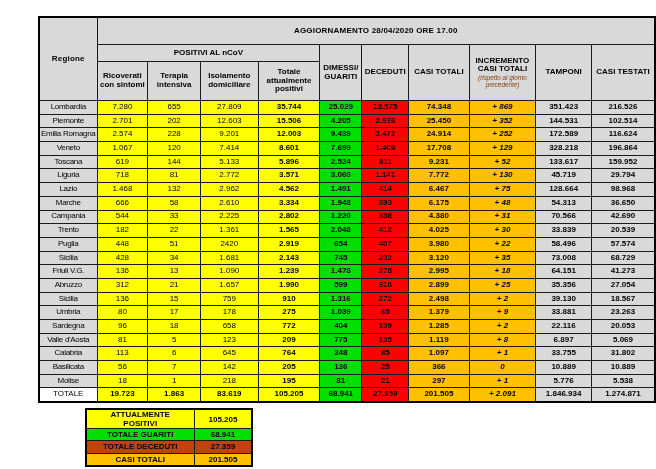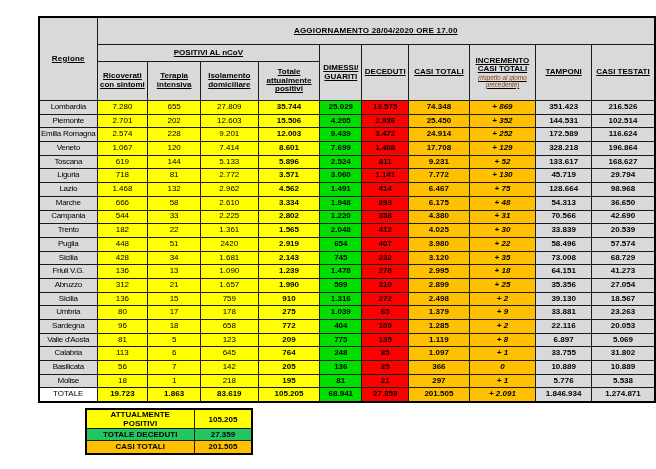--- a/index.html
+++ b/index.html
@@ -11,21 +11,21 @@
     position:absolute; left:38px; top:16px;
     border-collapse:collapse; table-layout:fixed;
     border:2px solid #000;
   }
   #main-table th, #main-table td{
     border:1px solid #1a1a1a;
     text-align:center; vertical-align:middle;
     padding:0 1px; overflow:hidden;
     font-size:8px; line-height:1.1; color:#000;
   }
-  #main-table th{background:#D9D9D9;font-weight:bold;text-decoration:underline;}
+  #main-table th{background:#D9D9D9;font-weight:bold;}
   tr.r-title th{height:26px;font-size:10px;letter-spacing:0.2px;}
   tr.r-group th{height:16px;font-size:8px;margin-top:47px;}
   tr.r-sub th{height:38px;font-size:7.5px;}
   th.region-h{font-size:8.5px;}
   th.orange-h{background:#FFC000;}
   th .sub{font-weight:normal;font-style:italic;font-size:6.3px;color:#843C0C;margin-top:1px;line-height:1.05;}
   #main-table tbody tr{height:13.7px;}
   td.c{font-size:8px;}
   td.c.region{background:#D9D9D9;font-weight:normal;font-size:7.3px;letter-spacing:-0.3px;white-space:nowrap;}
   td.c.yellow{background:#FFFF00;}
@@ -43,21 +43,21 @@
     position:absolute; left:85px; top:408px;
     border-collapse:collapse; table-layout:fixed;
     border:2px solid #000;
   }
   #summary-table td{
     border:1px solid #1a1a1a; text-align:center; vertical-align:middle;
     height:11.3px; font-size:8px; font-weight:bold; padding:0 14px; color:#000;
   }
   td.sum.yellow{background:#FFFF00;}
   td.sum.green{background:#00DF00;color:#156000;}
-  td.sum.red{background:#22c55e;color:#9C0006;margin-left:12px;}
+  td.sum.red{background:#c2410c;color:#9C0006;margin-left:12px;}
   td.sum.orange{background:#FFC000;}
   td.sum-value{font-size:8.5px;}
 </style>
 </head>
 <body>
 
 <div id="canvas">
 
   <table id="main-table">
     <colgroup>
@@ -154,21 +154,21 @@
           <td class="c region">Toscana</td>
           <td class="c yellow">619</td>
           <td class="c yellow">144</td>
           <td class="c yellow">5.133</td>
           <td class="c yellow bold">5.896</td>
           <td class="c green bold">2.524</td>
           <td class="c red bold">811</td>
           <td class="c orange bold">9.231</td>
           <td class="c orange inc">+ 52</td>
           <td class="c gray bold">133.617</td>
-          <td class="c gray bold">168.627</td>
+          <td class="c gray bold">159.952</td>
         </tr>
         <tr class="data-row">
           <td class="c region">Liguria</td>
           <td class="c yellow">718</td>
           <td class="c yellow">81</td>
           <td class="c yellow">2.772</td>
           <td class="c yellow bold">3.571</td>
           <td class="c green bold">3.060</td>
           <td class="c red bold">1.141</td>
           <td class="c orange bold">7.772</td>
@@ -391,20 +391,24 @@
     <colgroup>
         <col style="width:108px">
         <col style="width:55px">
       </colgroup>
     <tbody>
         <tr>
           <td class="sum yellow">ATTUALMENTE POSITIVI</td>
           <td class="sum sum-value yellow">105.205</td>
         </tr>
         <tr>
+          <td class="sum green">TOTALE GUARITI</td>
+          <td class="sum sum-value green">68.941</td>
+        </tr>
+        <tr>
           <td class="sum red">TOTALE DECEDUTI</td>
           <td class="sum sum-value red">27.359</td>
         </tr>
         <tr>
           <td class="sum orange">CASI TOTALI</td>
           <td class="sum sum-value orange">201.505</td>
         </tr>
       </tbody>
   </table>
 

